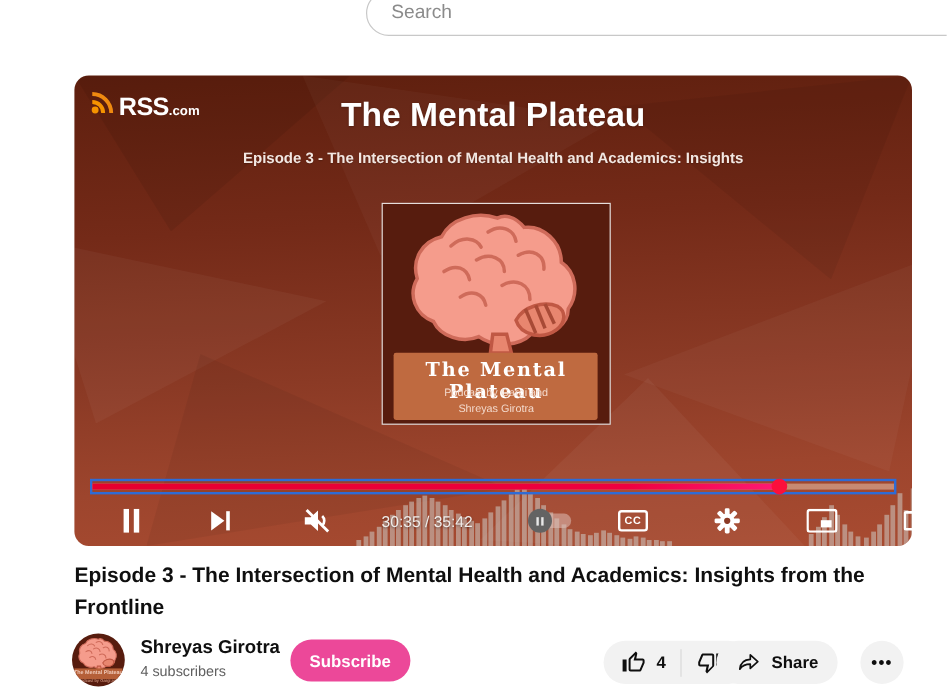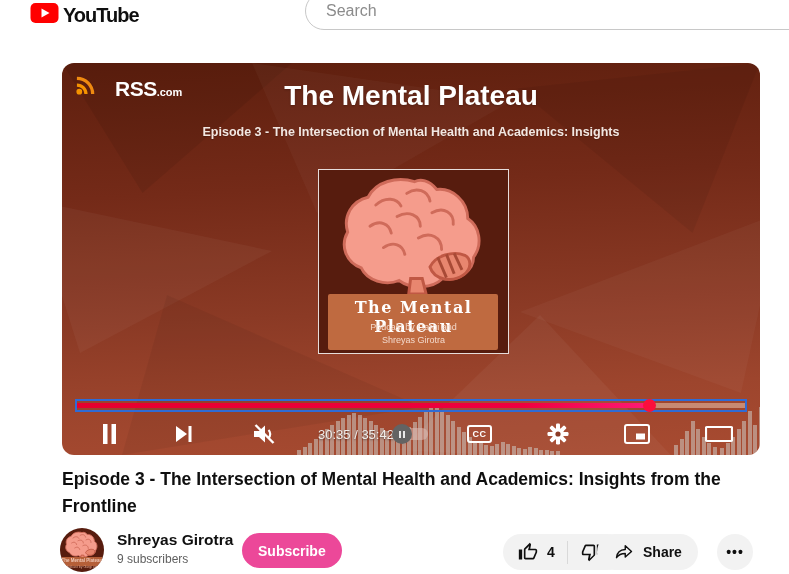--- a/index.html
+++ b/index.html
@@ -23,21 +23,21 @@
   .tri { position:absolute; pointer-events:none; }
   .t1 { left:0; top:0; width:230px; height:130px; background:rgba(0,0,0,.07); clip-path:polygon(0 0,100% 0,35% 100%); }
   .t2 { left:190px; top:0; width:260px; height:150px; background:rgba(255,255,255,.03); clip-path:polygon(0 0,100% 25%,25% 100%); }
   .t3 { right:0; top:0; width:270px; height:170px; background:rgba(0,0,0,.06); clip-path:polygon(100% 0,10% 15%,75% 100%); }
   .t4 { left:-30px; top:120px; width:240px; height:170px; background:rgba(255,255,255,.04); clip-path:polygon(0 10%,100% 40%,20% 100%); }
   .t5 { right:-20px; top:150px; width:260px; height:180px; background:rgba(255,255,255,.035); clip-path:polygon(100% 0,0 55%,85% 100%); }
   .t6 { left:60px; bottom:0; width:300px; height:160px; background:rgba(0,0,0,.05); clip-path:polygon(15% 0,100% 70%,0 100%); }
   .t7 { right:80px; bottom:-10px; width:280px; height:150px; background:rgba(255,255,255,.045); clip-path:polygon(50% 0,100% 100%,0 90%); }
 
   .rss-badge { position:absolute; left:13px; top:12px; display:flex; align-items:baseline; }
-  .rss-brand { color:#fff; font-size:21px; font-weight:bold; letter-spacing:-.5px; margin-left:19px; }
+  .rss-brand { color:#fff; font-size:21px; font-weight:bold; letter-spacing:-.5px; margin-left:3px; }
   .rss-tld { color:#fff; font-size:11px; font-weight:bold; }
 
   .show-title { position:absolute; left:0; top:17px; width:100%; text-align:center;
     color:#ffffff; font-size:28px; font-weight:bold; text-shadow:0 1px 2px rgba(0,0,0,.25); }
   .ep-sub { position:absolute; left:0; top:61px; width:100%; text-align:center;
     color:#f2e7e2; font-size:12.5px; font-weight:bold; line-height:16px; text-shadow:0 1px 1px rgba(0,0,0,.2); }
 
   .cover { position:absolute; left:256px; top:106px; width:191px; height:185px;
     background:#571c0e; border:1px solid rgba(255,255,255,.85); }
   .cover-brain { position:absolute; left:18px; top:4px; }
@@ -53,21 +53,21 @@
 
   .progress-wrap { position:absolute; left:13px; top:336px; width:672px; height:13px;
     border:2px solid #2f6bd5; display:flex; align-items:center; cursor:pointer; }
   .progress-track { position:relative; width:100%; height:5px; background:rgba(255,230,210,.42); }
   .progress-fill { position:absolute; left:0; top:0; height:100%;
     background:linear-gradient(90deg,#e6002e 0%,#ef0040 78%,#ff1a74 100%); }
   .progress-dot { position:absolute; top:50%; width:13px; height:13px; margin:-6.5px 0 0 -6.5px;
     border-radius:50%; background:#fb0f3c; }
 
   .controls { position:absolute; left:0; top:351px; width:100%; height:40px;
-    display:flex; align-items:center; justify-content:space-between; padding:0 18px 0 24px; }
+    display:flex; align-items:center; justify-content:space-between; padding:0 18px 0 24px;gap:48px; }
   .c-left, .c-right { display:flex; align-items:center; }
   .c-left { gap:26px; } .c-right { gap:23px; }
   .cbtn { display:flex; align-items:center; justify-content:center; cursor:pointer; background:none; border:none; padding:16px; }
   .time-text { color:#f0ece9; font-size:13px; text-shadow:0 1px 2px rgba(0,0,0,.45); white-space:nowrap; }
   .cc-box { width:25px; height:18px; border:2px solid #fff; border-radius:3px; color:#fff;
     font-size:9px; font-weight:bold; display:flex; align-items:center; justify-content:center; letter-spacing:.5px; }
   .toggle { position:relative; width:34px; height:12px; border-radius:6px; background:rgba(222,190,182,.55); cursor:pointer; }
   .toggle-knob { position:absolute; left:-2px; top:-4px; width:20px; height:20px; border-radius:50%;
     background:#636363; display:flex; align-items:center; justify-content:center; gap:2px; }
   .knob-bar { width:2px; height:7px; background:#e8e8e8; }
@@ -98,29 +98,20 @@
   .share-label { font-size:14px; font-weight:bold; color:#0f0f0f; }
   .more-btn { position:absolute; left:717px; top:8px; width:36px; height:36px; border-radius:50%;
     justify-content:center; letter-spacing:1px; font-size:14px; font-weight:bold; color:#0f0f0f; }
 </style>
 </head>
 <body>
 
 <div class="page">
 
   <div class="topbar">
-    <div class="yt-logo">
-      <span>
-        <svg width="29" height="20" viewBox="0 0 28 20">
-            <rect width="28" height="20" rx="5" fill="#ff0000"></rect>
-            <path d="M11 5.6 L19 10 L11 14.4 Z" fill="#fff"></path>
-          </svg>
-      </span>
-      <span class="yt-logo-text">YouTube</span>
-    </div>
     <input class="search-input" placeholder="Search" style="">
   </div>
 
   <div class="player">
     <div class="tri t1"></div>
     <div class="tri t2"></div>
     <div class="tri t3"></div>
     <div class="tri t4"></div>
     <div class="tri t5"></div>
     <div class="tri t6"></div>
@@ -317,21 +308,21 @@
         <path d="M80 8 C62 2 40 8 32 24 C15 28 6 44 11 60 C3 74 9 91 25 97 C31 110 50 116 64 110 C78 120 99 118 109 108 C127 111 141 99 141 86 C151 72 147 54 135 46 C135 28 119 14 103 16 C95 6 86 5 80 8 Z" fill="#f59c8c" stroke="#cf6b5a" stroke-width="4"></path>
         <path d="M40 32 C50 23 62 25 66 33 M72 20 C82 13 94 17 96 28 M34 54 C44 47 54 51 56 61 M62 44 C74 37 86 43 86 54 M98 40 C110 33 121 40 120 52 M48 76 C58 69 68 73 70 83 M84 66 C96 59 108 65 108 78" fill="none" stroke="#cf6b5a" stroke-width="4" stroke-linecap="round"></path>
         <path d="M96 96 C100 109 119 113 131 104 C139 98 139 88 132 84 C120 79 102 84 96 96 Z" fill="#e8866f" stroke="#c05844" stroke-width="4"></path>
         <path d="M76 108 L88 108 L92 124 L74 124 Z" fill="#e8866f" stroke="#c05844" stroke-width="4"></path>
       </svg>
       <div class="avatar-banner"></div>
       <div class="avatar-title">The Mental Plateau</div>
       <div class="avatar-sub">Podcast by Gargi and</div>
     </div>
     <div class="ch-name">Shreyas Girotra</div>
-    <div class="ch-subs">9 subscribers</div>
+    <div class="ch-subs">4 subscribers</div>
     <button class="subscribe-btn">Subscribe</button>
 
     <div class="pill like-pill">
       <button class="like-half">
         <svg width="20" height="20" viewBox="0 0 24 24" fill="#0f0f0f">
           <path d="M9 21h9c.83 0 1.54-.5 1.84-1.22l3.02-7.05c.09-.23.14-.47.14-.73v-2c0-1.1-.9-2-2-2h-6.31l.95-4.57.03-.32c0-.41-.17-.79-.44-1.06L14.17 1 7.58 7.59C7.22 7.95 7 8.45 7 9v10c0 1.1.9 2 2 2zm0-12l4.34-4.34L12 10h9v2l-3 7H9V9zM1 9h4v12H1z"></path>
         </svg>
         <span class="like-count">4</span>
       </button>
       <div class="pill-divider"></div>

